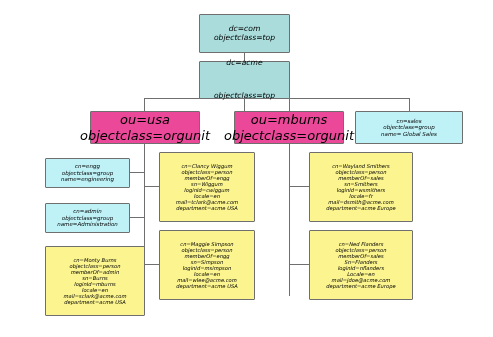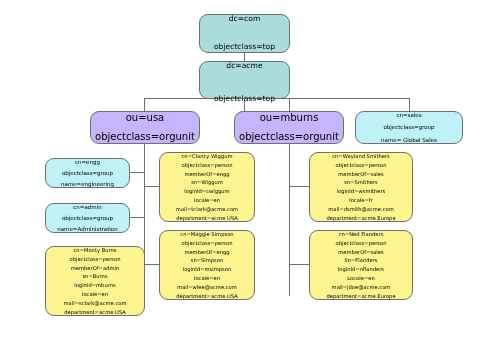--- a/index.html
+++ b/index.html
@@ -8,34 +8,35 @@
     background:#ffffff;
     font-family:"DejaVu Sans", sans-serif;
     overflow:hidden;
   }
   #canvas{position:relative;width:493px;height:337px;}
 
   .node{
     position:absolute;
     box-sizing:border-box;
     border:1px solid #6f6f6f;
-    border-radius:9px;
+    border-radius:1px;
     display:flex;
     flex-direction:column;
     align-items:center;
-    justify-content:space-between;
+    justify-content:center;
     text-align:center;
     line-height:1.18;
     color:#000;
     z-index:3;
+    font-style:italic;
   }
   .node .ln{display:block;white-space:nowrap;}
 
   .n-top{ background:#aadcdc; font-size:7.6px; }
-  .n-ou { background:#c4b5fd; font-size:10px; }
+  .n-ou { background:#ec4899; font-size:13px; }
   .n-grp{ background:#bff2f7; font-size:5.5px; }
   .n-per{ background:#fbf48f; font-size:5.2px; }
 
   .line{position:absolute;background:#6f6f6f;z-index:1;}
   .h{height:1px;}
   .v{width:1px;}
 </style>
 </head>
 <body>
 

